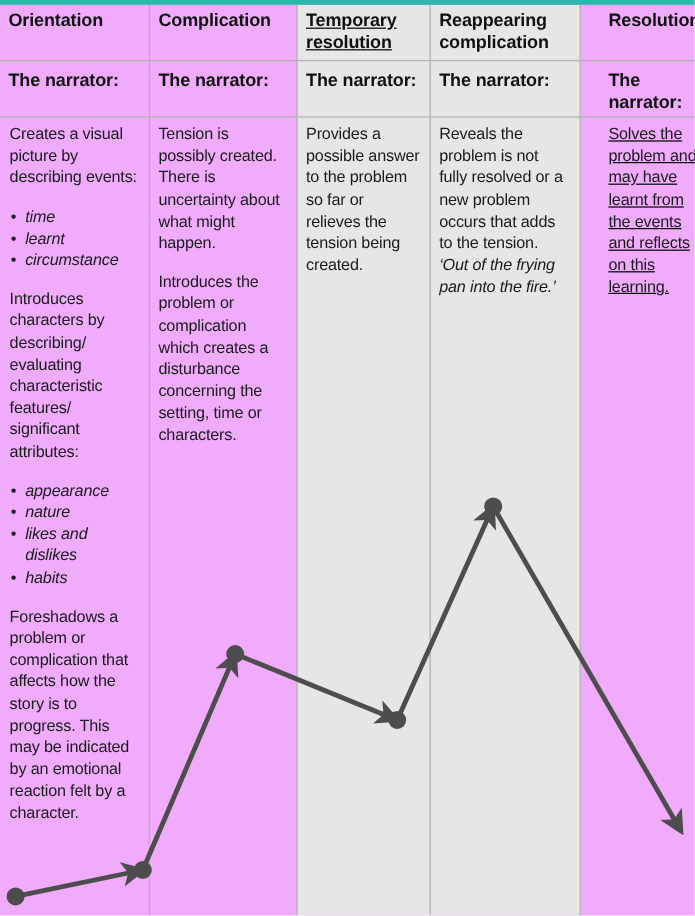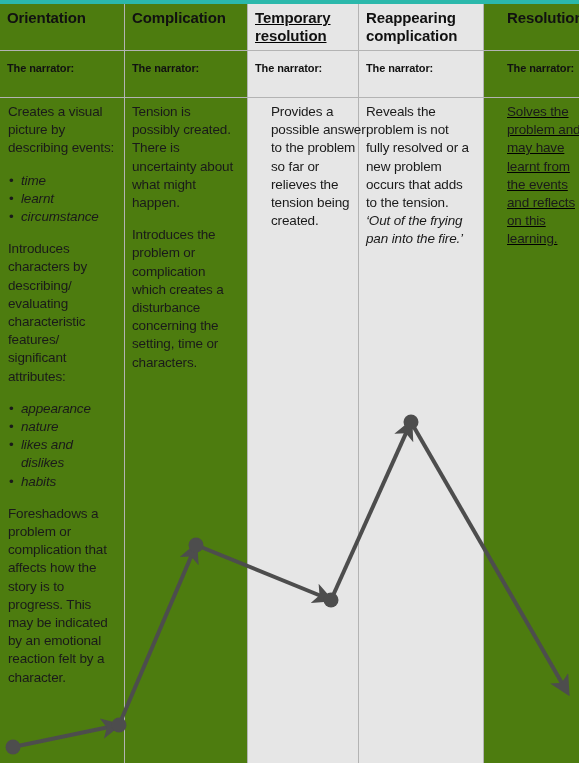--- a/index.html
+++ b/index.html
@@ -11,21 +11,21 @@
   body {
     font-family: "Liberation Sans", sans-serif;
     width: 579px;
     height: 763px;
     overflow: hidden;
   }
   #page {
     position: relative;
     width: 579px;
     height: 763px;
-    background: #4d7c0f;
+    background: #f0abfc;
     box-sizing: border-box;
   }
 
   
   #top-rule {
     position: absolute;
     top: 0; left: 0;
     width: 579px;
     height: 4px;
     background: #2bb8ab;
@@ -93,21 +93,21 @@
     top: 103px;
   }
   .head-text {
     font-size: 15px;
     font-weight: bold;
     line-height: 18px;
     color: #111111;
     letter-spacing: -0.1px;
   }
   .sub-text {
-    font-size: 11px;
+    font-size: 15px;
     font-weight: bold;
     line-height: 18px;
     color: #111111;
     letter-spacing: -0.1px;
   }
   .body-text {
     font-size: 13.5px;
     line-height: 18.2px;
     color: #1a1a1a;
     letter-spacing: -0.15px;
@@ -205,21 +205,21 @@
       </div>
     </div>
 
     <div class="col" style="left:248px; width:110px;">
       <div class="cell cell-head" style="width:110px;text-decoration:underline;">
         <div class="head-text">Temporary resolution</div>
       </div>
       <div class="cell cell-sub" style="width:110px;">
         <div class="sub-text">The narrator:</div>
       </div>
-      <div class="cell cell-body" style="width:110px;margin-left:16px;">
+      <div class="cell cell-body" style="width:110px;">
         <div class="body-text">
           <p class="para">Provides a possible answer to the problem so far or relieves the tension being created.</p>
         </div>
       </div>
     </div>
 
     <div class="col" style="left:359px; width:124px;">
       <div class="cell cell-head" style="width:124px;">
         <div class="head-text">Reappearing complication</div>
       </div>

